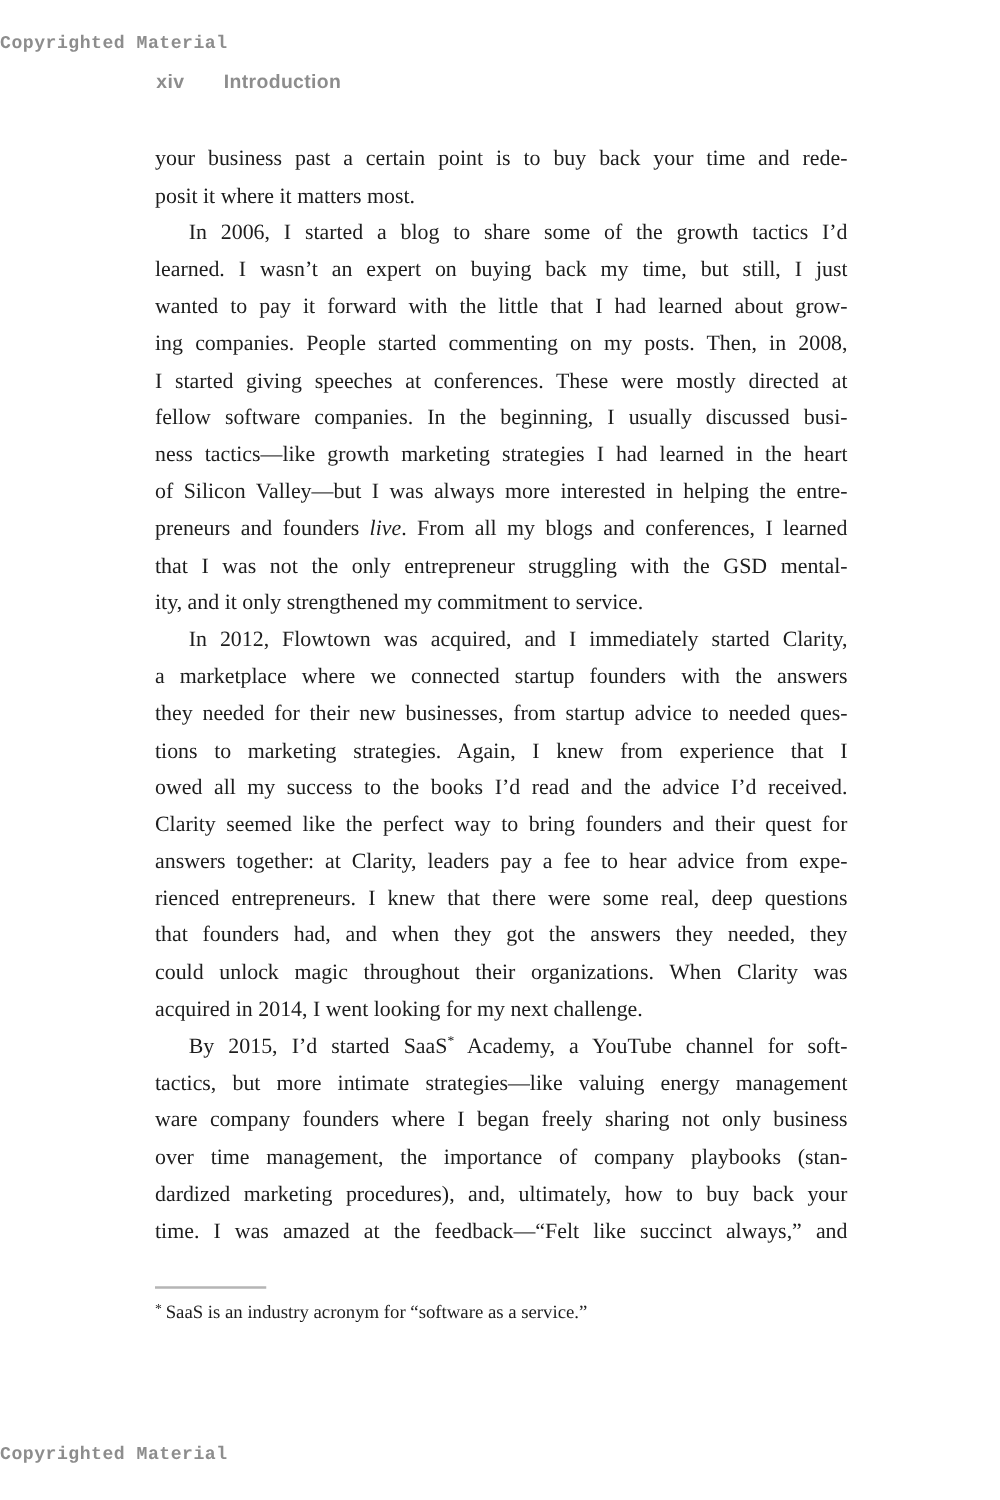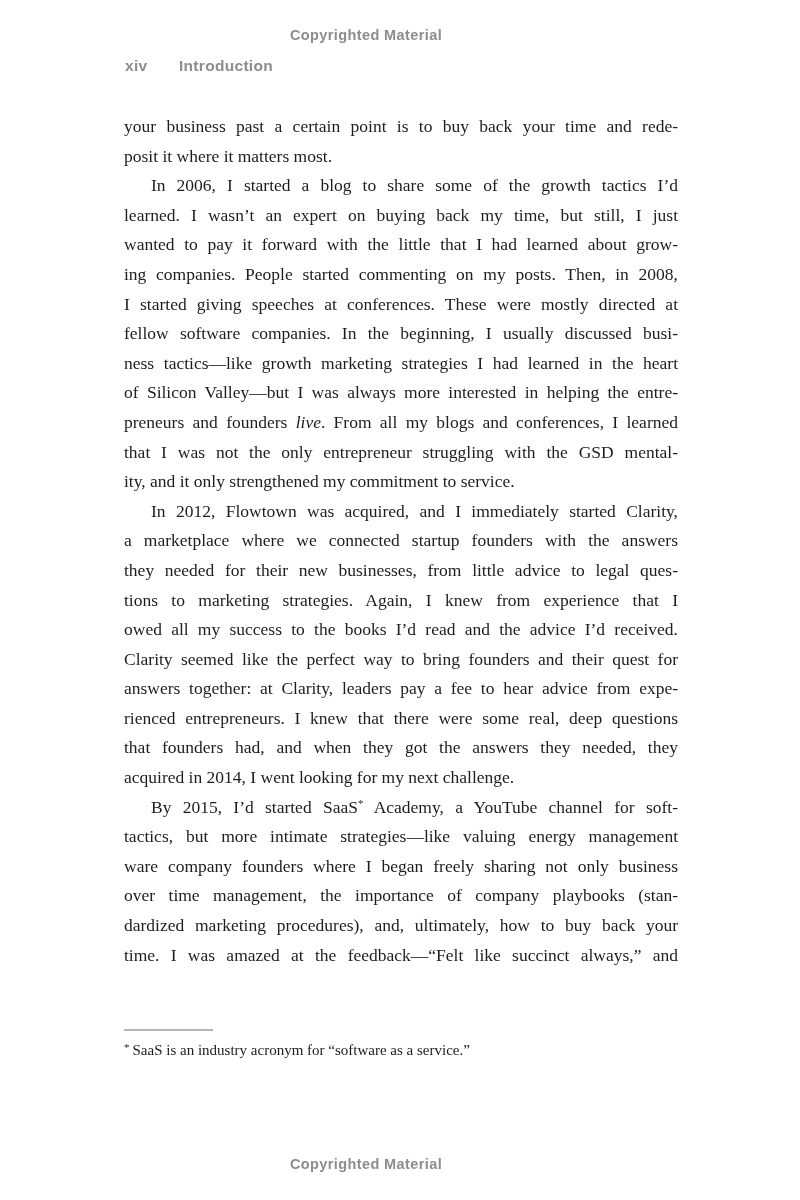--- a/index.html
+++ b/index.html
@@ -6,22 +6,22 @@
   body {
     width: 800px; height: 1200px;
     background: #ffffff;
     position: relative;
     font-family: "Liberation Serif", "DejaVu Serif", serif;
     overflow: hidden;
   }
   .watermark {
     position: absolute;
     left: 0; width: 732px;
-    text-align: center;
-    font-family: Liberation Sans, sans-serif;
+    text-align: left;
+    font-family: Liberation Mono, monospace;
     font-size: 14.5px;
     font-weight: 600;
     letter-spacing: 0.4px;
     color: #8d8d8d;
   }
   #watermark-top { top: 27px; }
   #watermark-bottom { top: 1156px; }
   .running-head {
     position: absolute;
     top: 57px;
@@ -94,27 +94,28 @@
     <div class="line">ing companies. People started commenting on my posts. Then, in 2008,</div>
     <div class="line">I started giving speeches at conferences. These were mostly directed at</div>
     <div class="line">fellow software companies. In the beginning, I usually discussed busi-</div>
     <div class="line">ness tactics—like growth marketing strategies I had learned in the heart</div>
     <div class="line">of Silicon Valley—but I was always more interested in helping the entre-</div>
     <div class="line"><span>preneurs and founders </span><i>live</i><span>. From all my blogs and conferences, I learned</span></div>
     <div class="line">that I was not the only entrepreneur struggling with the GSD mental-</div>
     <div class="line para-end">ity, and it only strengthened my commitment to service.</div>
     <div class="line indent">In 2012, Flowtown was acquired, and I immediately started Clarity,</div>
     <div class="line">a marketplace where we connected startup founders with the answers</div>
-    <div class="line">they needed for their new businesses, from little advice to legal ques-</div>
+    <div class="line">they needed for their new businesses, from startup advice to needed ques-</div>
     <div class="line">tions to marketing strategies. Again, I knew from experience that I</div>
     <div class="line">owed all my success to the books I’d read and the advice I’d received.</div>
     <div class="line">Clarity seemed like the perfect way to bring founders and their quest for</div>
     <div class="line">answers together: at Clarity, leaders pay a fee to hear advice from expe-</div>
     <div class="line">rienced entrepreneurs. I knew that there were some real, deep questions</div>
     <div class="line">that founders had, and when they got the answers they needed, they</div>
+    <div class="line">could unlock magic throughout their organizations. When Clarity was</div>
     <div class="line para-end">acquired in 2014, I went looking for my next challenge.</div>
     <div class="line indent"><span>By 2015, I’d started SaaS</span><sup>*</sup><span> Academy, a YouTube channel for soft-</span></div>
     <div class="line">tactics, but more intimate strategies—like valuing energy management</div>
     <div class="line">ware company founders where I began freely sharing not only business</div>
     <div class="line">over time management, the importance of company playbooks (stan-</div>
     <div class="line">dardized marketing procedures), and, ultimately, how to buy back your</div>
     <div class="line">time. I was amazed at the feedback—“Felt like succinct always,” and</div>
   </div>
 
 <div id="footnote-rule"></div>

